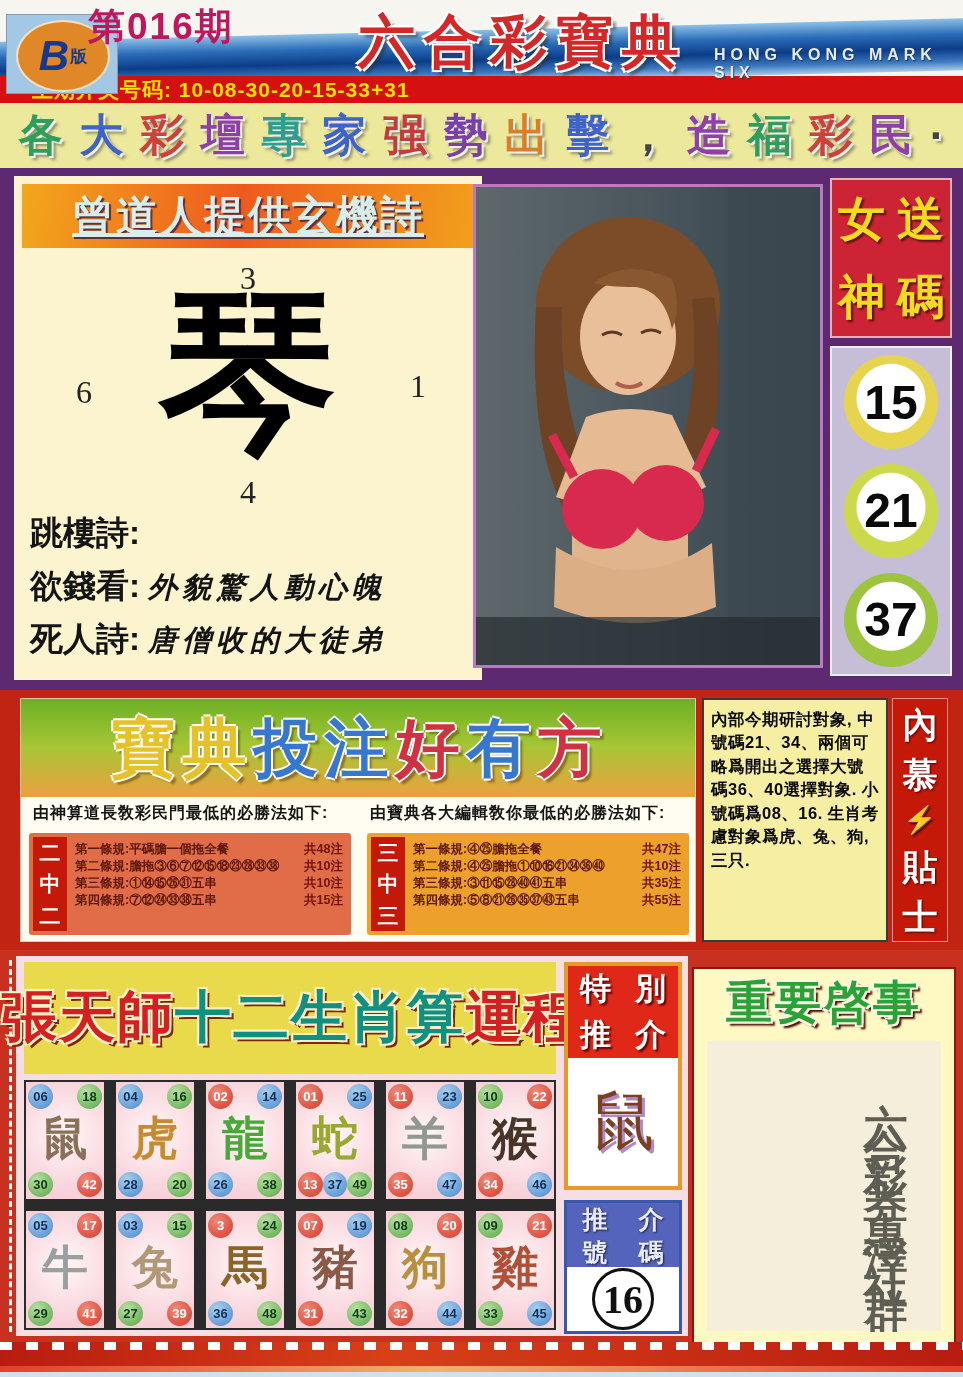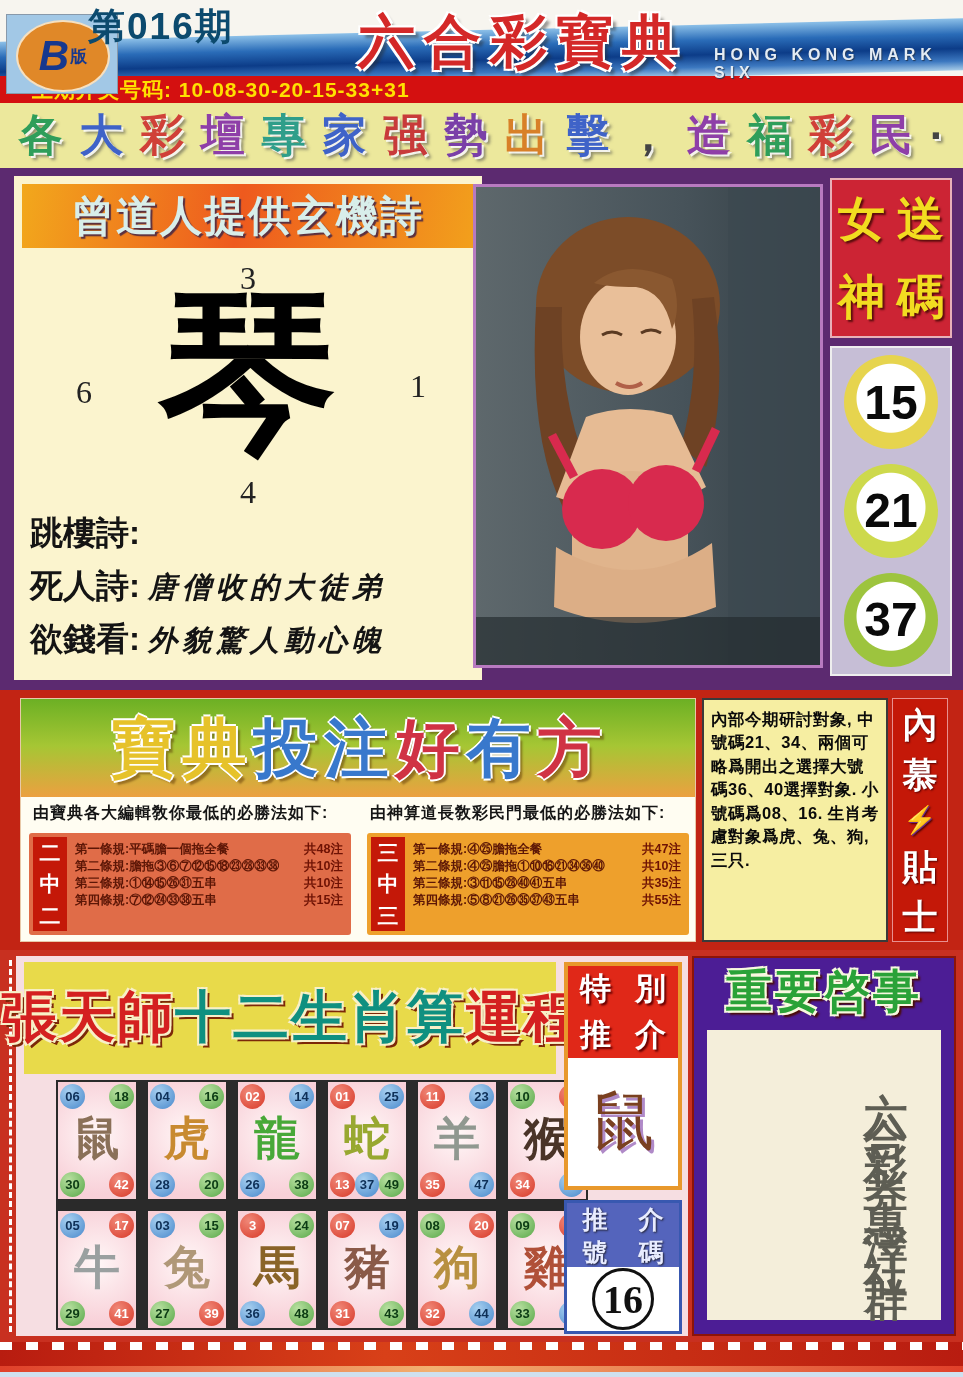--- a/index.html
+++ b/index.html
@@ -1,20 +1,20 @@
 <!DOCTYPE html>
 <html><head>
 <meta charset="utf-8">
 <style>
   html,body{margin:0;padding:0;background:#e8e8e4;}
   #page{position:relative;width:963px;height:1377px;background:#f7f5ef;overflow:hidden;
         font-family:"Liberation Sans",sans-serif;}
 
   
-  .issue{position:absolute;left:88px;top:2px;font-size:37px;font-weight:bold;color:#0c4a6e;z-index:4;letter-spacing:2px;}
+  .issue{position:absolute;left:88px;top:2px;font-size:37px;font-weight:bold;color:#be185d;z-index:4;letter-spacing:2px;}
   .blue-bar{position:absolute;left:-12px;top:30px;width:992px;height:52px;z-index:1;transform:rotate(-1.4deg);
     background:linear-gradient(180deg,#8cc0e8 0%,#2a6cb8 30%,#0c3c88 58%,#3c78c0 82%,#a8cce8 100%);}
   .badge-box{position:absolute;left:6px;top:14px;width:110px;height:78px;background:#a2c8e6;z-index:3;border:1px solid #8899aa;}
   .badge-circle{position:absolute;left:9px;top:5px;width:90px;height:68px;border-radius:50%;background:#e08828;
     border:2px solid #f6e0c0;display:flex;align-items:center;justify-content:center;z-index:3;}
   .badge-circle .b{font-size:42px;font-weight:bold;font-style:italic;color:#16388e;}
   .badge-circle .ban{font-size:17px;font-weight:bold;color:#16388e;margin-left:1px;}
   .masthead{position:absolute;left:358px;top:4px;z-index:3;font-size:57px;font-weight:bold;color:#d42828;letter-spacing:9px;
     text-shadow:-2px -2px 0 #fff,2px -2px 0 #fff,-2px 2px 0 #fff,2px 2px 0 #fff,5px 5px 3px rgba(40,40,40,.45);}
   .masthead-en{position:absolute;left:714px;top:46px;z-index:3;color:#e4ecf4;font-size:16px;font-weight:bold;letter-spacing:5px;
@@ -28,21 +28,21 @@
   .headline-band span{font-size:44px;font-weight:bold;
     text-shadow:2px 2px 0 rgba(255,255,255,.85),4px 4px 3px rgba(70,70,70,.55);}
 
   
   .main-purple{position:absolute;left:0;top:168px;width:100%;height:522px;background:#5c2a70;}
 
   .mystic-box{position:absolute;left:14px;top:8px;width:468px;height:504px;background:#fbf4ce;}
   .mystic-banner{position:absolute;left:8px;top:8px;right:8px;height:64px;text-align:center;
     background:linear-gradient(100deg,#f2a81c 0%,#ee5a1e 48%,#f2a01c 100%);}
   .mystic-banner span{font-size:42px;font-weight:bold;color:#d8eeea;letter-spacing:2px;line-height:64px;
-    text-shadow:2px 2px 1px #5a3040;}
+    text-shadow:2px 2px 1px #5a3040;text-decoration:underline;}
   .glyph-num{position:absolute;font-family:"Liberation Serif",serif;font-size:32px;color:#222;}
   .gn-top{left:0;right:0;top:84px;text-align:center;}
   .gn-left{left:62px;top:198px;}
   .gn-right{right:56px;top:192px;}
   .gn-bottom{left:0;right:0;top:298px;text-align:center;}
   .big-glyph{position:absolute;left:0;right:0;top:104px;text-align:center;font-size:178px;line-height:1.1;
     font-family:"Liberation Serif",serif;font-weight:bold;color:#000;}
   .poems{position:absolute;left:16px;right:8px;bottom:10px;}
   .poem-row{display:flex;align-items:baseline;height:53px;}
   .poem-label{font-size:33px;font-weight:bold;color:#141414;white-space:nowrap;}
@@ -92,21 +92,21 @@
 
   
   .bottom-red{position:absolute;left:0;top:950px;width:100%;height:392px;background:#c83020;}
   .perf-left{position:absolute;left:9px;top:10px;bottom:10px;width:0;border-left:3px dashed #fff;}
   .pink-panel{position:absolute;left:16px;top:6px;width:672px;height:380px;background:#f6dee2;}
   .zt-banner{position:absolute;left:8px;top:6px;width:532px;height:112px;background:#e8da4a;
     display:flex;align-items:center;justify-content:center;}
   .zt-banner span{font-size:56px;font-weight:bold;margin:0 1px;
     text-shadow:-2px -2px 0 #f8f0c8,2px -2px 0 #f8f0c8,-2px 2px 0 #f8f0c8,2px 2px 0 #f8f0c8,4px 4px 0 #7c2808;}
   .zt-grid{position:absolute;left:8px;top:124px;width:532px;height:250px;display:grid;
-    grid-template-columns:repeat(6,1fr);grid-template-rows:1fr 1fr;gap:12px;background:#2a2a2a;border:2px solid #2a2a2a;box-sizing:border-box;margin-left:32px;}
+    grid-template-columns:repeat(6,1fr);grid-template-rows:1fr 1fr;gap:12px;background:#2a2a2a;border:2px solid #2a2a2a;box-sizing:border-box;}
   .zt-cell{background:radial-gradient(circle at 50% 45%,#fff7f7 0%,#f8d0d8 80%);position:relative;}
   .zt-row{position:absolute;left:2px;right:2px;display:flex;justify-content:space-between;}
   .zt-top{top:2px;}
   .zt-bottom{bottom:2px;}
   .num-ball{width:25px;height:25px;border-radius:50%;display:flex;align-items:center;justify-content:center;
     font-size:13px;font-weight:bold;}
   .nb-red{background:radial-gradient(circle at 35% 30%,#f08878,#d83828);color:#fff;}
   .nb-blue{background:radial-gradient(circle at 35% 30%,#a8d0f0,#4888cc);color:#0e3058;}
   .nb-green{background:radial-gradient(circle at 35% 30%,#b8e0a0,#58a848);color:#0c3c14;text-align:right;}
   .zt-animal{position:absolute;left:0;right:0;top:50%;transform:translateY(-54%);text-align:center;
@@ -119,21 +119,21 @@
   .special-mascot{height:126px;display:flex;align-items:center;justify-content:center;font-size:64px;
     font-family:"Liberation Serif",serif;color:#7a4020;text-shadow:3px 3px 0 #b08ac8;}
   .rec-box{position:absolute;left:548px;top:244px;width:118px;height:134px;border:3px solid #3858b0;background:#fff;box-sizing:border-box;}
   .rec-head{height:64px;background:#5464bc;display:grid;grid-template-columns:1fr 1fr;}
   .rec-head span{display:flex;align-items:center;justify-content:center;font-size:25px;font-weight:bold;color:#e8ecff;
     text-shadow:1px 1px 2px #223;}
   .rec-number{height:64px;display:flex;align-items:center;justify-content:center;}
   .rec-circle{width:56px;height:56px;border:3px solid #111;border-radius:50%;display:flex;align-items:center;justify-content:center;
     font-size:40px;font-weight:bold;color:#111;font-family:"Liberation Serif",serif;}
 
-  .notice-box{position:absolute;left:692px;top:6px;width:264px;height:380px;background:#4c1d95;border:2px solid #8c1408;box-sizing:border-box;}
+  .notice-box{position:absolute;left:692px;top:17px;width:264px;height:380px;background:#fef9c3;border:2px solid #8c1408;box-sizing:border-box;}
   .notice-title{height:62px;text-align:center;font-size:46px;font-weight:bold;color:#2aa238;letter-spacing:3px;line-height:66px;
     text-shadow:-2px -2px 0 #f8f8e0,2px -2px 0 #f8f8e0,-2px 2px 0 #f8f8e0,2px 2px 0 #f8f8e0,4px 4px 2px #4a0c04;}
   .notice-inner{position:absolute;left:13px;right:13px;top:72px;bottom:14px;background:#f4eeda;
     writing-mode:vertical-rl;padding-top:26px;box-sizing:border-box;text-align:left;}
   .notice-inner span{font-family:"Liberation Serif",serif;font-size:44px;font-weight:bold;color:#5e5e54;
     letter-spacing:26px;line-height:2.55;}
 
   
   .edge1{position:absolute;left:0;top:1342px;width:100%;height:24px;
     background:repeating-linear-gradient(90deg,#ffffff 0 12px,transparent 12px 26px) top/100% 8px no-repeat,
@@ -189,26 +189,26 @@
       <div class="glyph-num gn-top">3</div>
       <div class="glyph-num gn-left">6</div>
       <div class="glyph-num gn-right">1</div>
       <div class="glyph-num gn-bottom">4</div>
       <div class="big-glyph">琴</div>
       <div class="poems">
         <div class="poem-row">
           <span class="poem-label">跳樓詩:</span>
         </div>
         <div class="poem-row">
+          <span class="poem-label">欲錢看:</span>
+          <span class="poem-text">外貌驚人動心魄</span>
+        </div>
+        <div class="poem-row">
           <span class="poem-label">死人詩:</span>
           <span class="poem-text">唐僧收的大徒弟</span>
-        </div>
-        <div class="poem-row">
-          <span class="poem-label">欲錢看:</span>
-          <span class="poem-text">外貌驚人動心魄</span>
         </div>
       </div>
     </div>
 
     <div class="photo-frame">
       <svg viewBox="0 0 344 478">
         <defs>
           <linearGradient id="bgg" x1="0" y1="0" x2="1" y2="0">
             <stop offset="0" stop-color="#5e686c"></stop>
               <stop offset="0.6" stop-color="#47535a"></stop>
@@ -260,22 +260,22 @@
       <div class="bet-title">
           <span style="color: rgb(230, 194, 42);">寶</span>
           <span style="color: rgb(230, 194, 42);">典</span>
           <span style="color: rgb(56, 120, 204);">投</span>
           <span style="color: rgb(56, 120, 204);">注</span>
           <span style="color: rgb(208, 50, 68);">好</span>
           <span style="color: rgb(56, 120, 204);">有</span>
           <span style="color: rgb(208, 50, 68);">方</span>
         </div>
       <div class="bet-headers">
+        <span>由神算道長敎彩民門最低的必勝法如下:</span>
         <span>由寶典各大編輯敎你最低的必勝法如下:</span>
-        <span>由神算道長敎彩民門最低的必勝法如下:</span>
       </div>
       <div class="rule-box a">
         <div class="rule-tab">
             <span>二</span>
             <span>中</span>
             <span>二</span>
           </div>
         <div class="rule-list">
             <div class="rule-row">
               <span class="rule-text">第一條規:平碼膽一個拖全餐</span>

